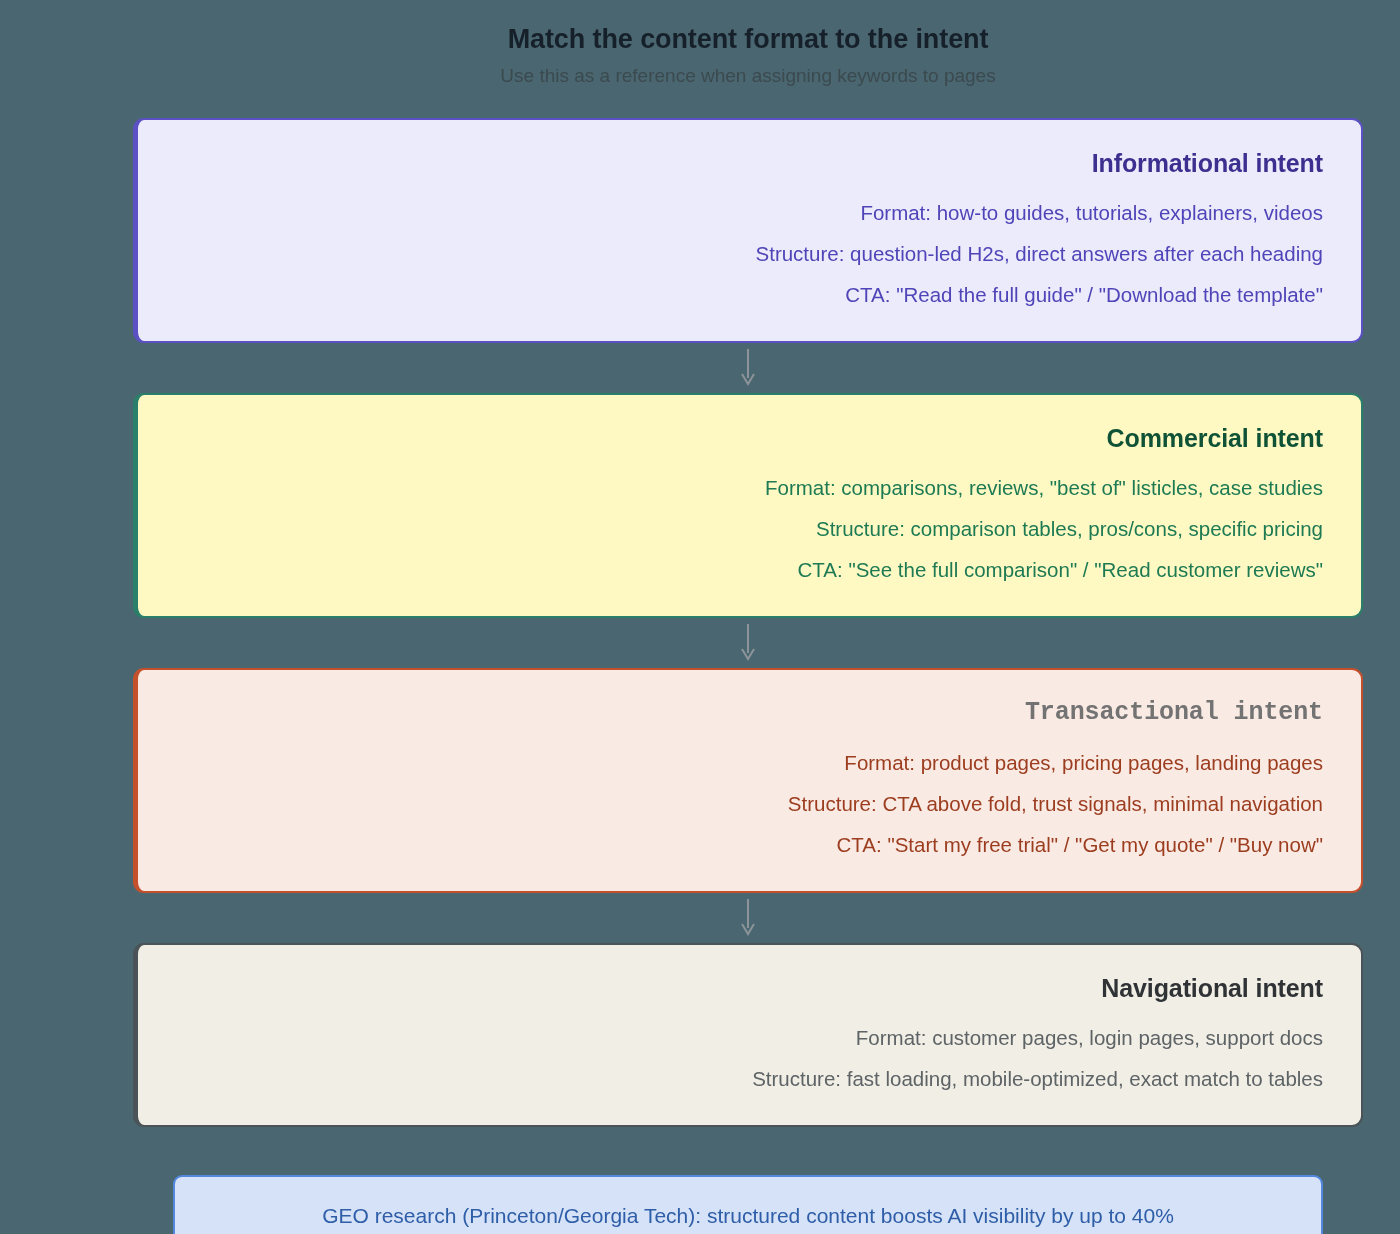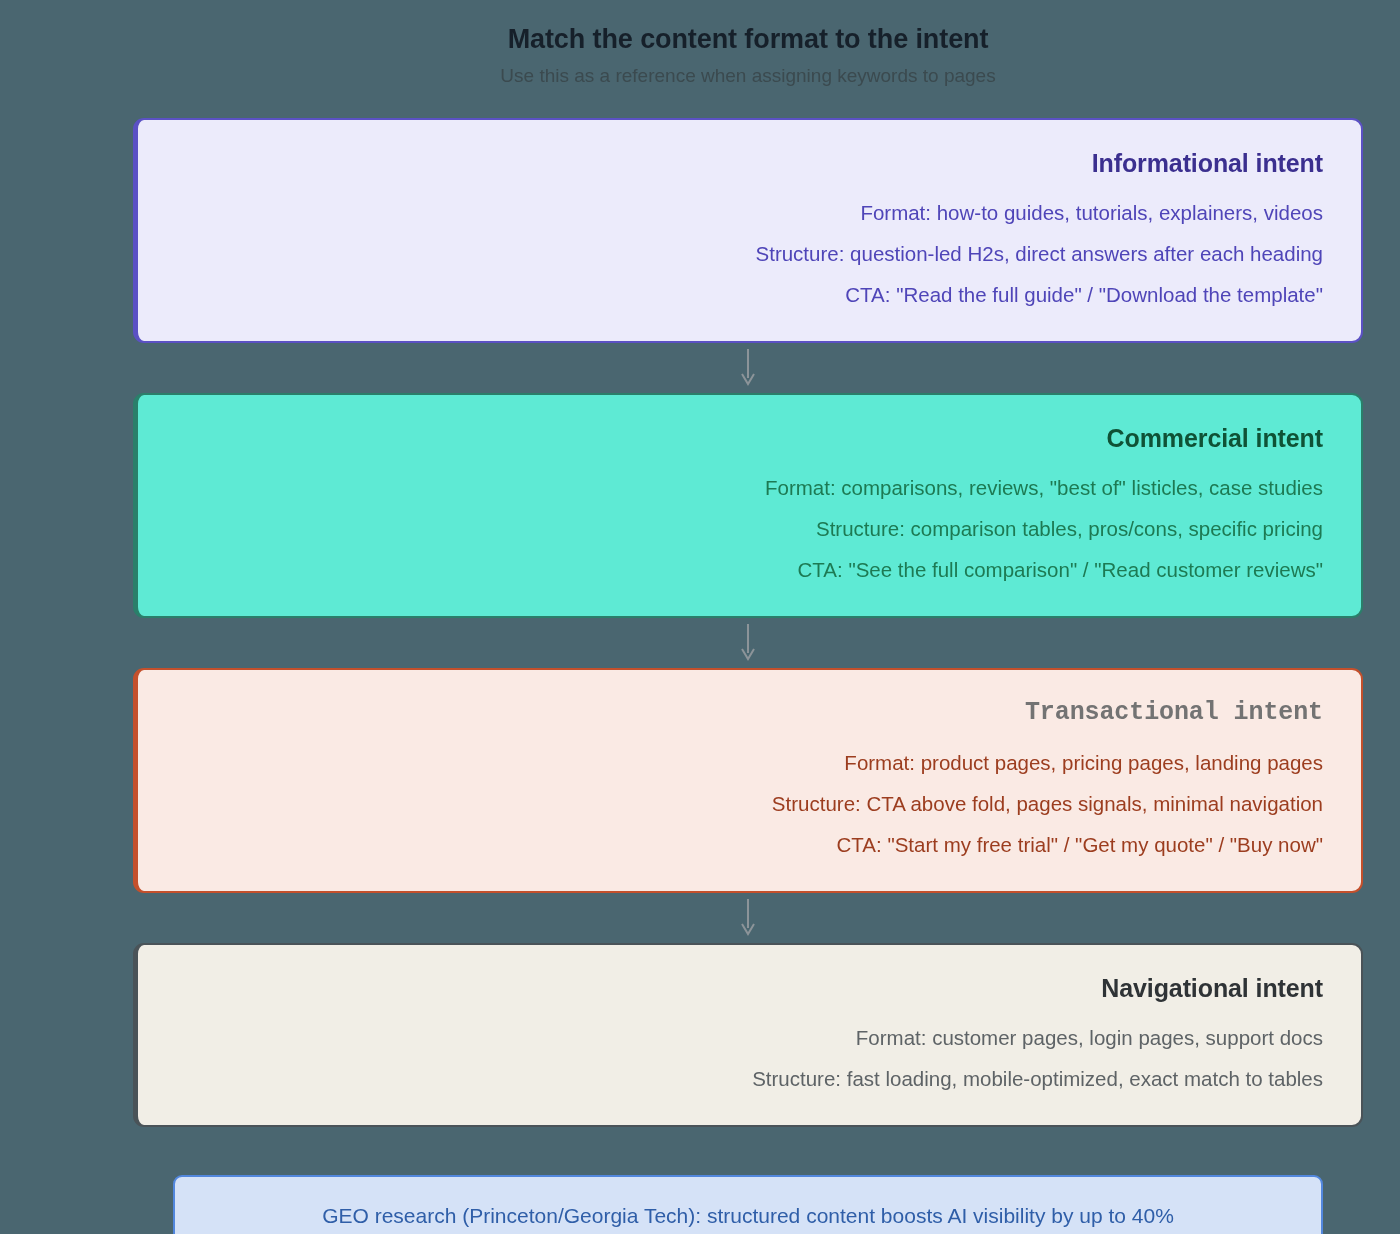--- a/index.html
+++ b/index.html
@@ -80,21 +80,21 @@
 
   
   .card.informational {
     background: #ecebfb;
     border-color: #5b51c4;
   }
   .card.informational .card-title { color: #3b2f8f; }
   .card.informational .card-line  { color: #4f45b8; }
 
   .card.commercial {
-    background: #5eead4;
+    background: #fef9c3;
     border-color: #2a7f6a;
   }
   .card.commercial .card-title { color: #0f5236; }
   .card.commercial .card-line  { color: #1d7a53; }
 
   .card.transactional {
     background: #faeae4;
     border-color: #c4502c;
   }
   .card.transactional .card-title { color: #737373; font-family: Liberation Mono, monospace; }
@@ -172,21 +172,21 @@
     <div class="connector">
       <svg width="16" height="38" viewBox="0 0 16 38">
         <line x1="8" y1="0" x2="8" y2="29" stroke="#8c9499" stroke-width="2"></line>
         <polyline points="2,25 8,35 14,25" fill="none" stroke="#8c9499" stroke-width="2"></polyline>
       </svg>
     </div>
 
     <div class="card transactional">
       <div class="card-title">Transactional intent</div>
       <div class="card-line">Format: product pages, pricing pages, landing pages</div>
-      <div class="card-line">Structure: CTA above fold, pages signals, minimal navigation</div>
+      <div class="card-line">Structure: CTA above fold, trust signals, minimal navigation</div>
       <div class="card-line">CTA: "Start my free trial" / "Get my quote" / "Buy now"</div>
     </div>
 
     <div class="connector">
       <svg width="16" height="38" viewBox="0 0 16 38">
         <line x1="8" y1="0" x2="8" y2="29" stroke="#8c9499" stroke-width="2"></line>
         <polyline points="2,25 8,35 14,25" fill="none" stroke="#8c9499" stroke-width="2"></polyline>
       </svg>
     </div>
 

